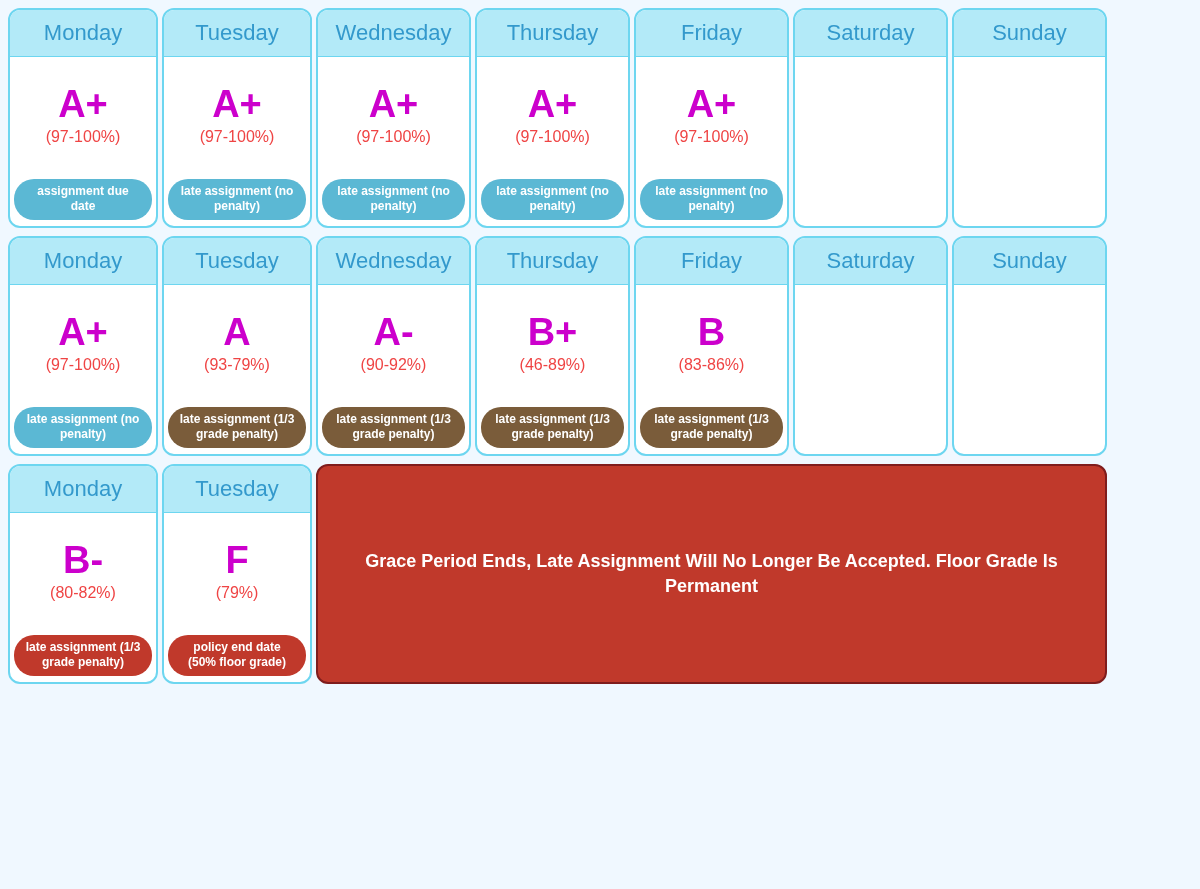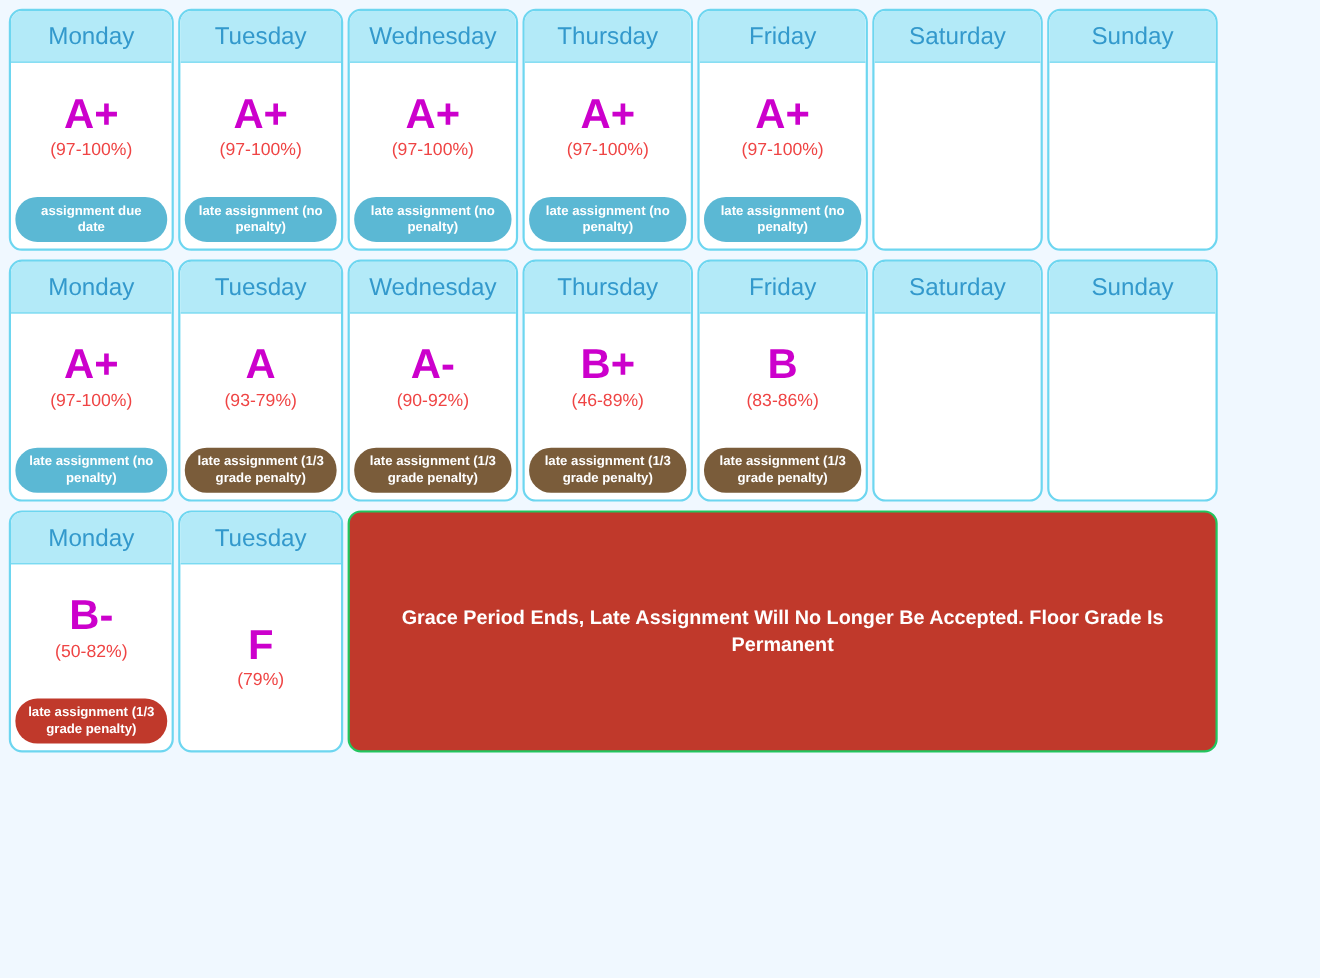--- a/index.html
+++ b/index.html
@@ -118,21 +118,21 @@
       color: white;
       font-size: 18px;
       font-weight: bold;
       text-align: center;
       line-height: 1.4;
     }
 
     .red-span-cell {
       grid-column: span 5;
       background: #c0392b;
-      border: 2px solid #22c55e;
+      border: 2px solid #7f1d1d;
       border-radius: 12px;
       display: flex;
       align-items: center;
       justify-content: center;
     }
   </style>
 </head>
 <body>
 
 <div class="grid-container">
@@ -312,33 +312,36 @@
       </div>
     </div>
   </div>
 
   <div class="week-row">
 
     <div class="day-cell">
       <div class="day-header">Monday</div>
       <div class="day-content">
         <div class="grade-letter">B-</div>
-        <div class="grade-pct">(50-82%)</div>
+        <div class="grade-pct">(80-82%)</div>
       </div>
       <div class="day-footer">
         <span class="badge badge-red">late assignment (1/3 grade penalty)</span>
       </div>
     </div>
 
     <div class="day-cell">
       <div class="day-header">Tuesday</div>
       <div class="day-content">
         <div class="grade-letter">F</div>
         <div class="grade-pct">(79%)</div>
       </div>
+      <div class="day-footer">
+        <span class="badge badge-red">policy end date (50% floor grade)</span>
+      </div>
     </div>
 
     <div class="red-span-cell">
       <div class="red-message">Grace Period Ends, Late Assignment Will No Longer Be Accepted. Floor Grade Is Permanent</div>
     </div>
   </div>
 
 </div>
 
 </body></html>

